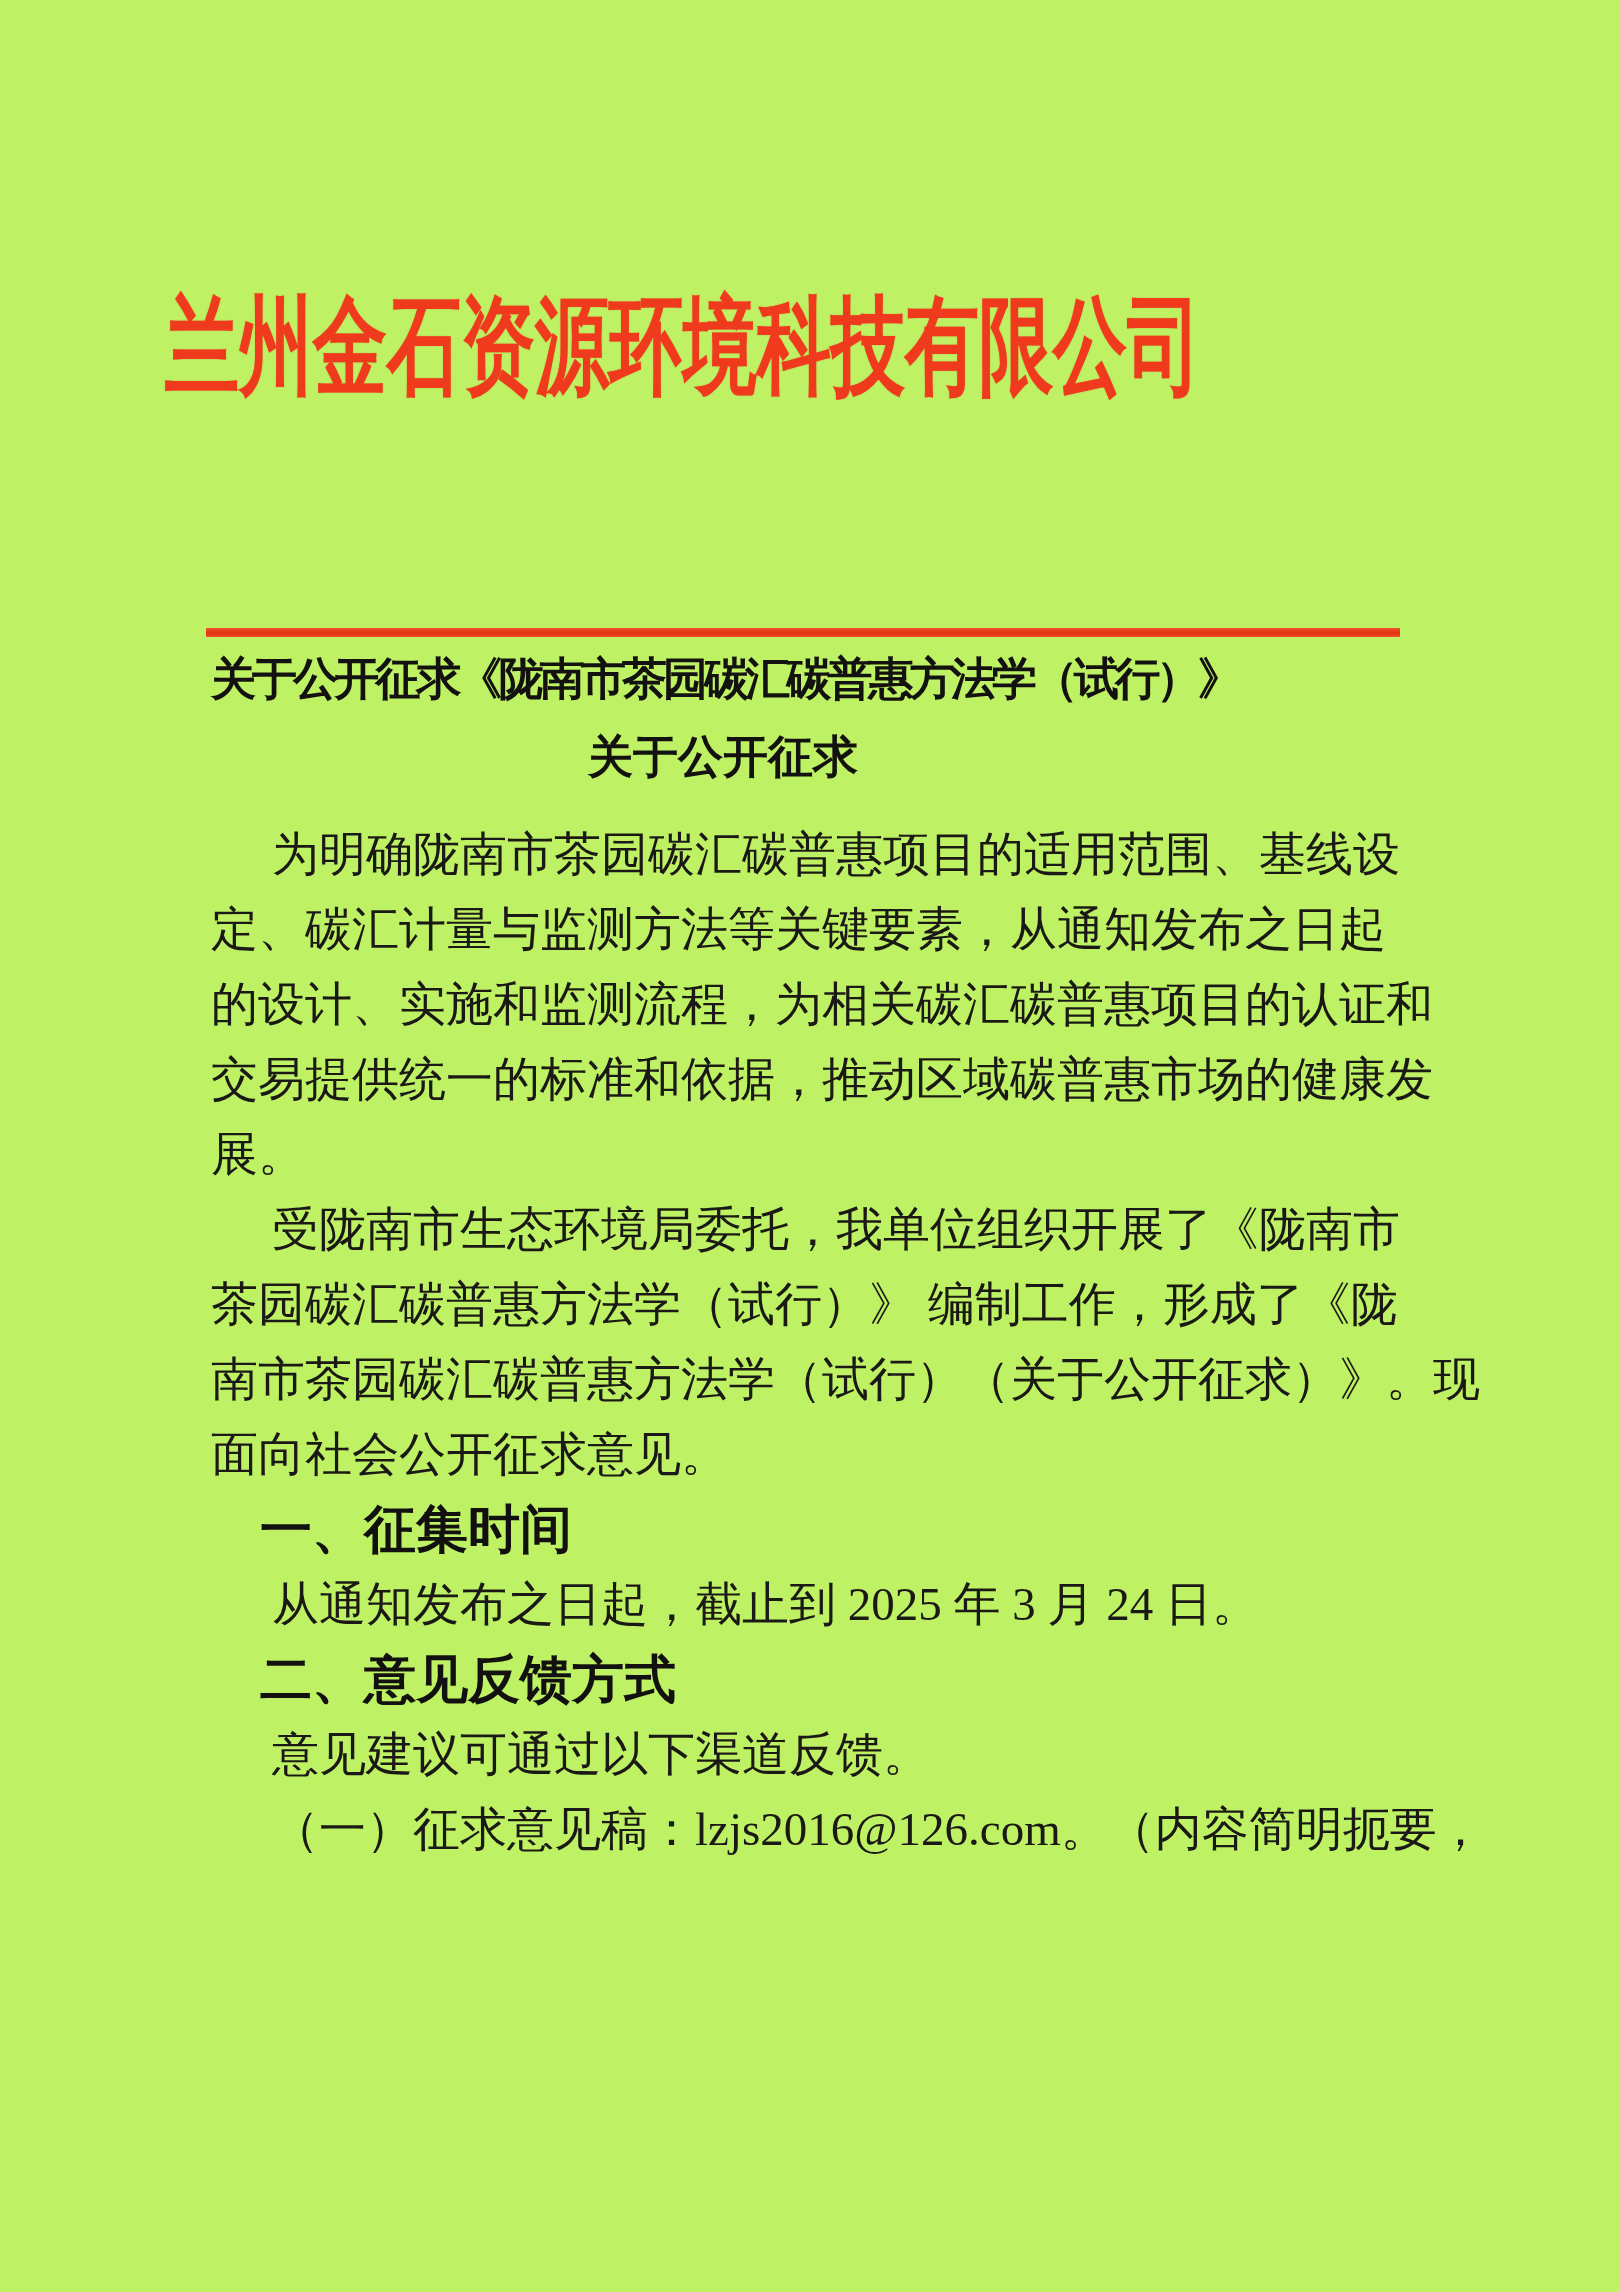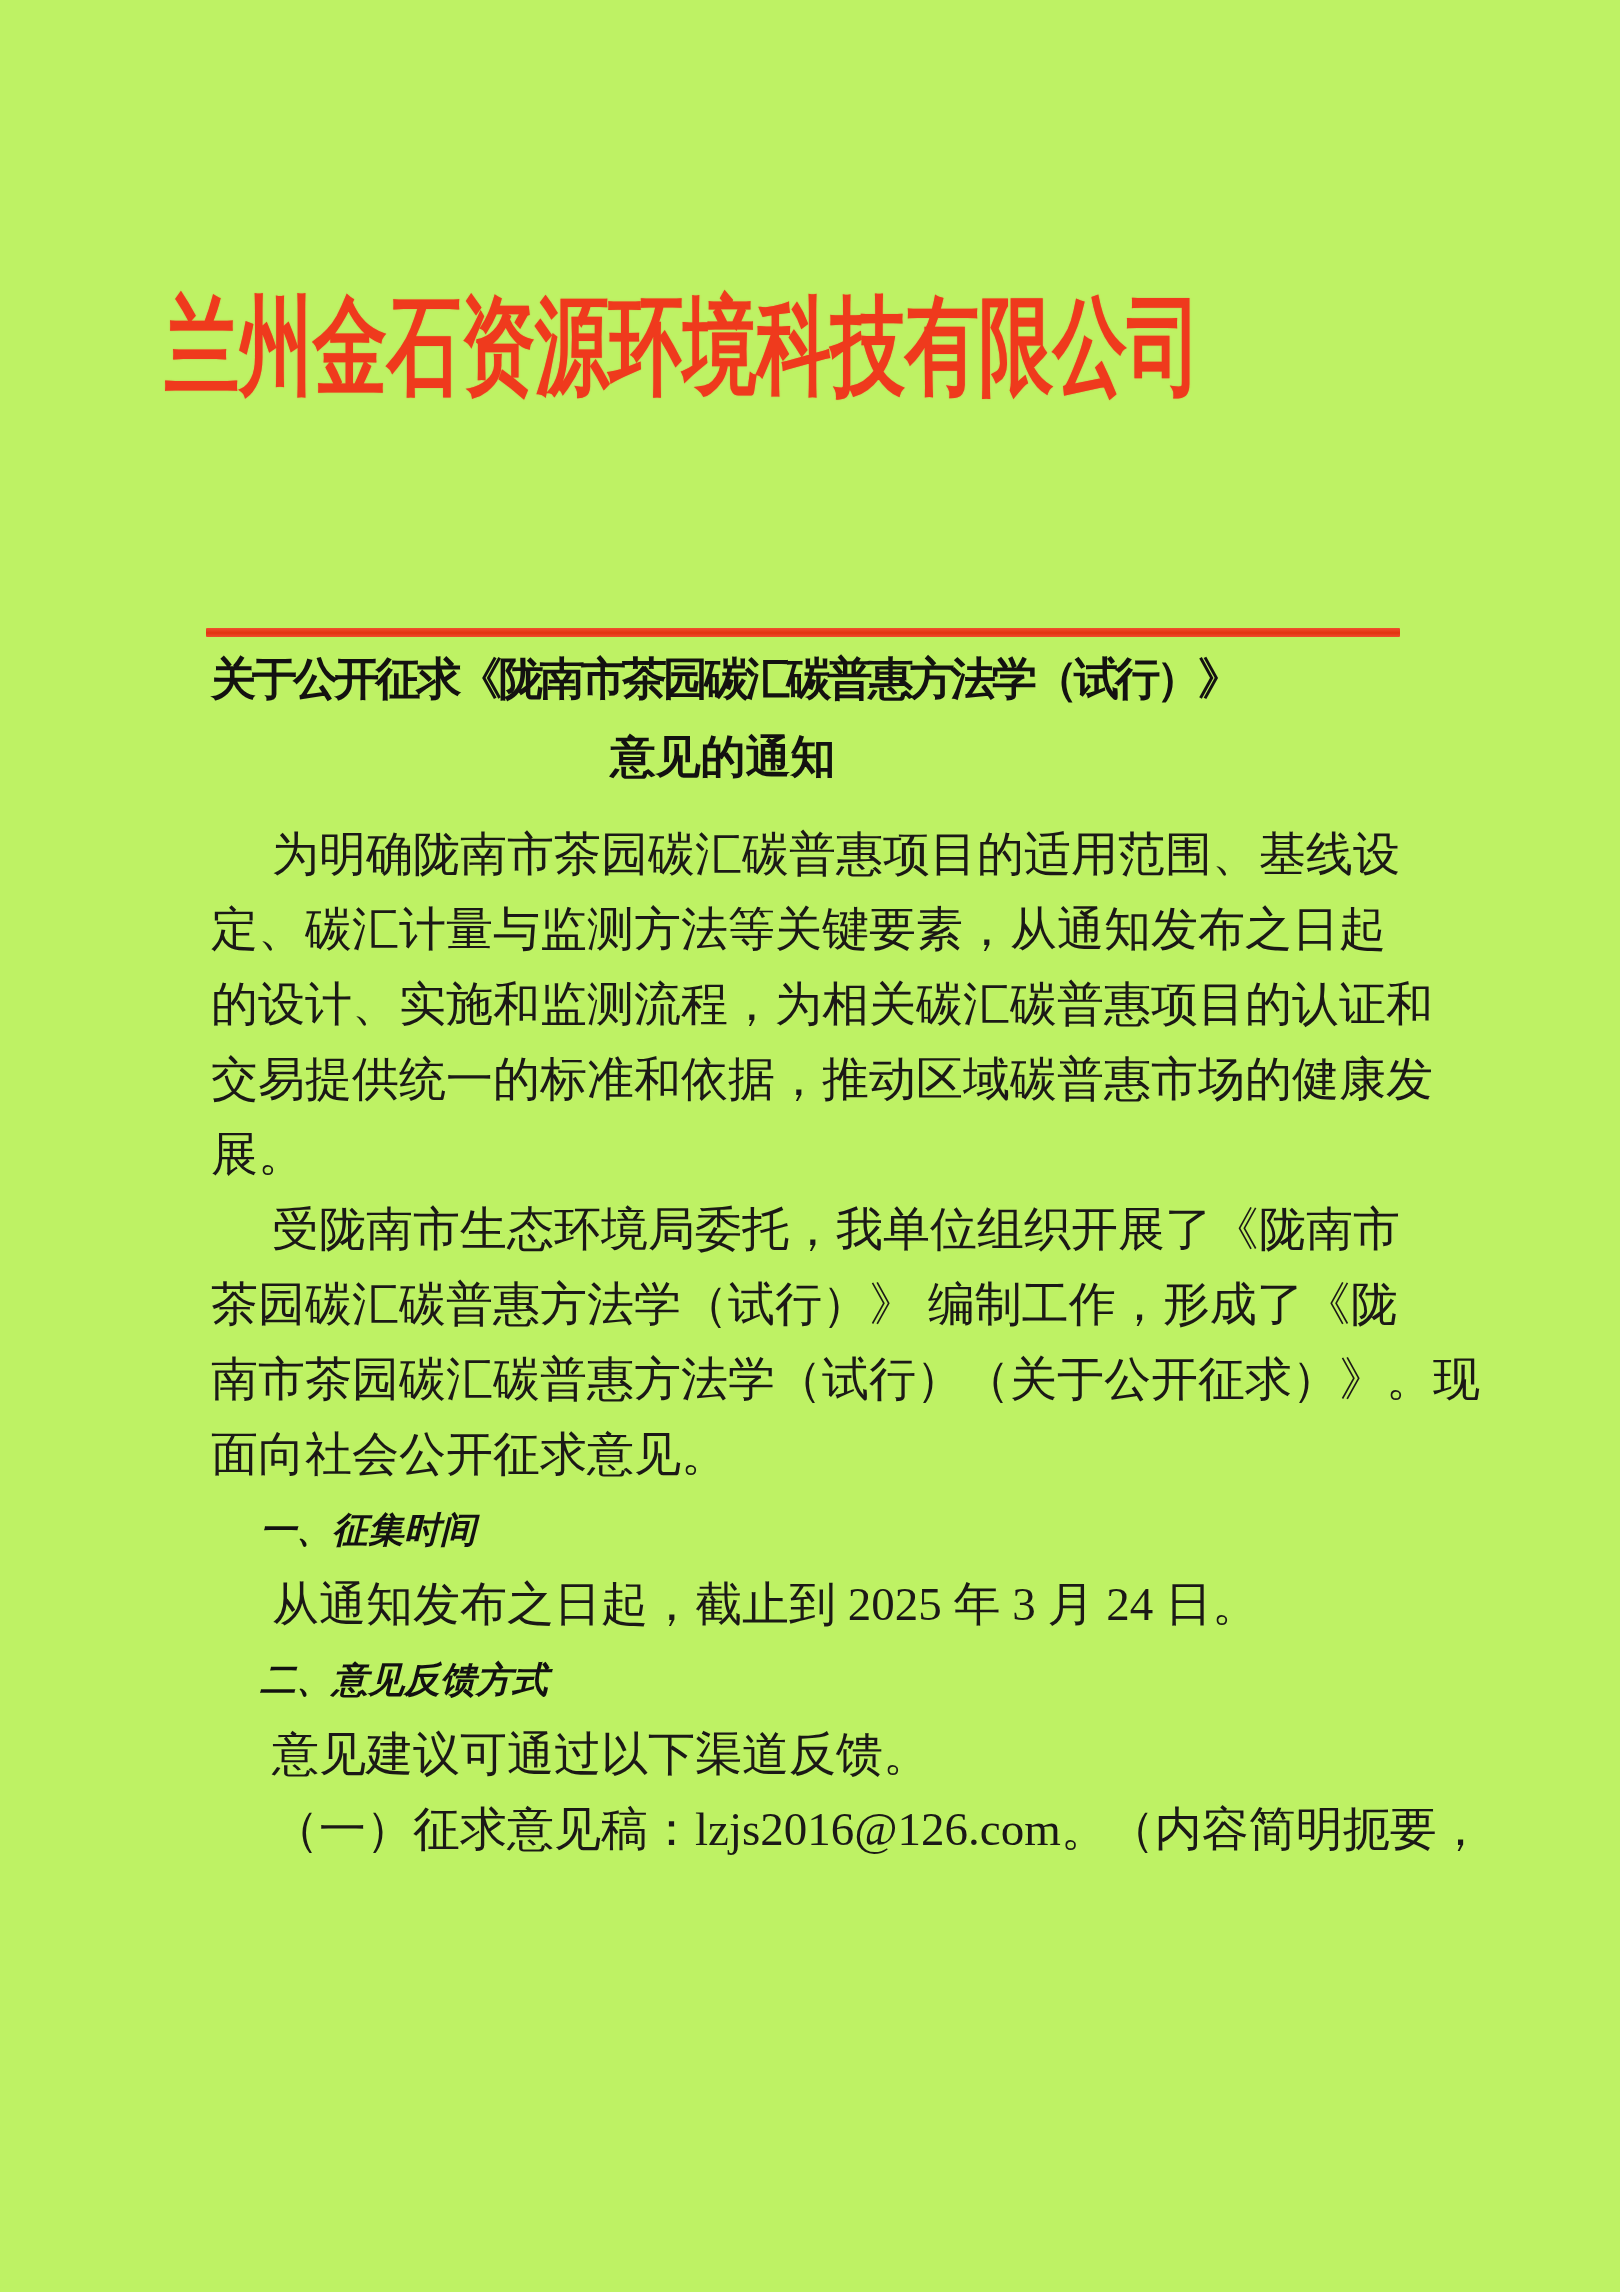--- a/index.html
+++ b/index.html
@@ -73,44 +73,43 @@
   }
   .body-line.first-after-title {
     margin-top: 21.6px;
   }
   .indent {
     padding-left: 61px;
   }
   .heading {
     font-family: "Liberation Sans", "DejaVu Sans", sans-serif;
     font-weight: bold;
-    font-size: 36px;
+    font-size: 52px;
     padding-left: 49px;
     color: #121110;
-    font-style: italic;
   }
   .email {
     font-family: "Liberation Serif", "DejaVu Serif", serif;
   }
 </style>
 </head>
 <body>
 
 <div class="page">
 
   <div class="letterhead">
     <span class="letterhead-text">兰州金石资源环境科技有限公司</span>
   </div>
 
   <div class="red-rule"></div>
 
   <div class="content">
 
     <div class="title-line t1">关于公开征求《陇南市茶园碳汇碳普惠方法学（试行）》</div>
-    <div class="title-line t2">意见的通知</div>
+    <div class="title-line t2">关于公开征求</div>
 
     <div class="body-line indent first-after-title">为明确陇南市茶园碳汇碳普惠项目的适用范围、基线设</div>
     <div class="body-line">定、碳汇计量与监测方法等关键要素，从通知发布之日起</div>
     <div class="body-line">的设计、实施和监测流程，为相关碳汇碳普惠项目的认证和</div>
     <div class="body-line">交易提供统一的标准和依据，推动区域碳普惠市场的健康发</div>
     <div class="body-line">展。</div>
 
     <div class="body-line indent">受陇南市生态环境局委托，我单位组织开展了《陇南市</div>
     <div class="body-line">茶园碳汇碳普惠方法学（试行）》 编制工作，形成了《陇</div>
     <div class="body-line">南市茶园碳汇碳普惠方法学（试行）（关于公开征求）》。现</div>

